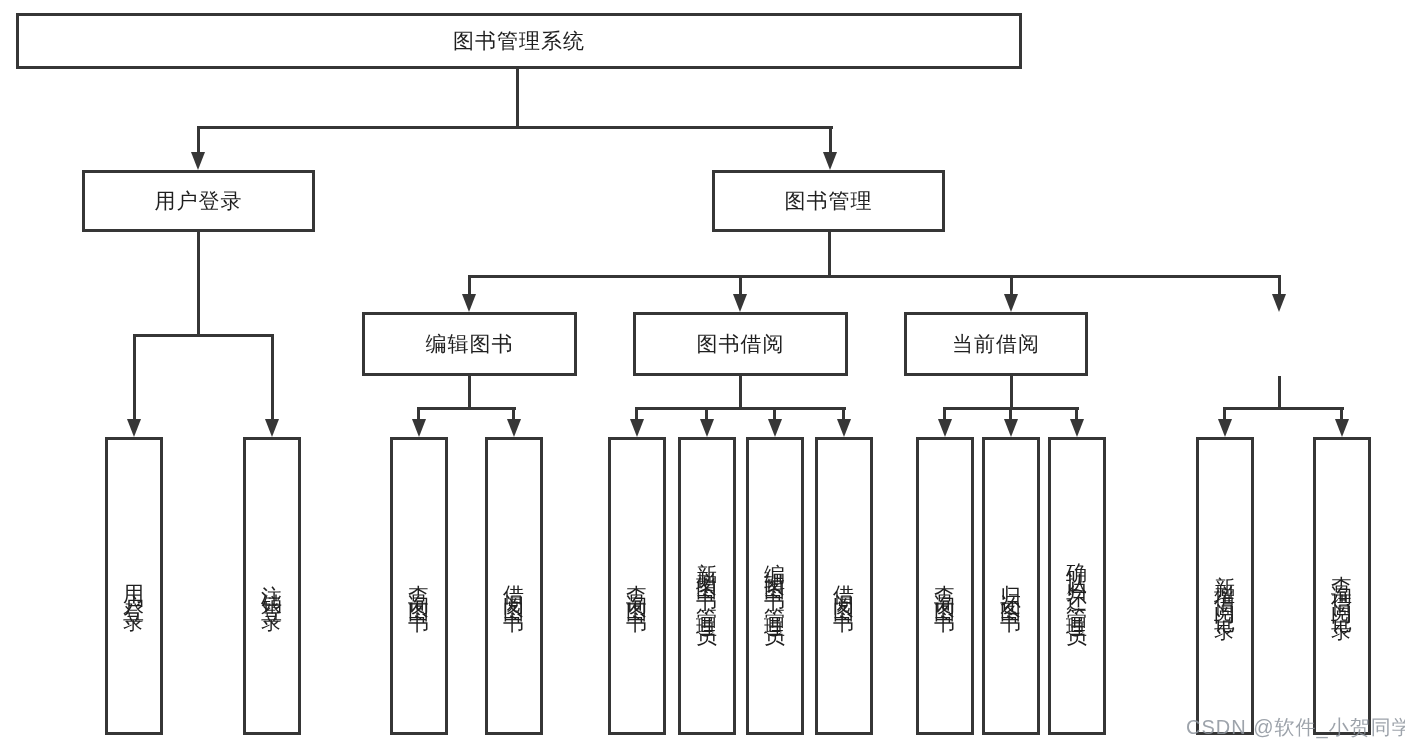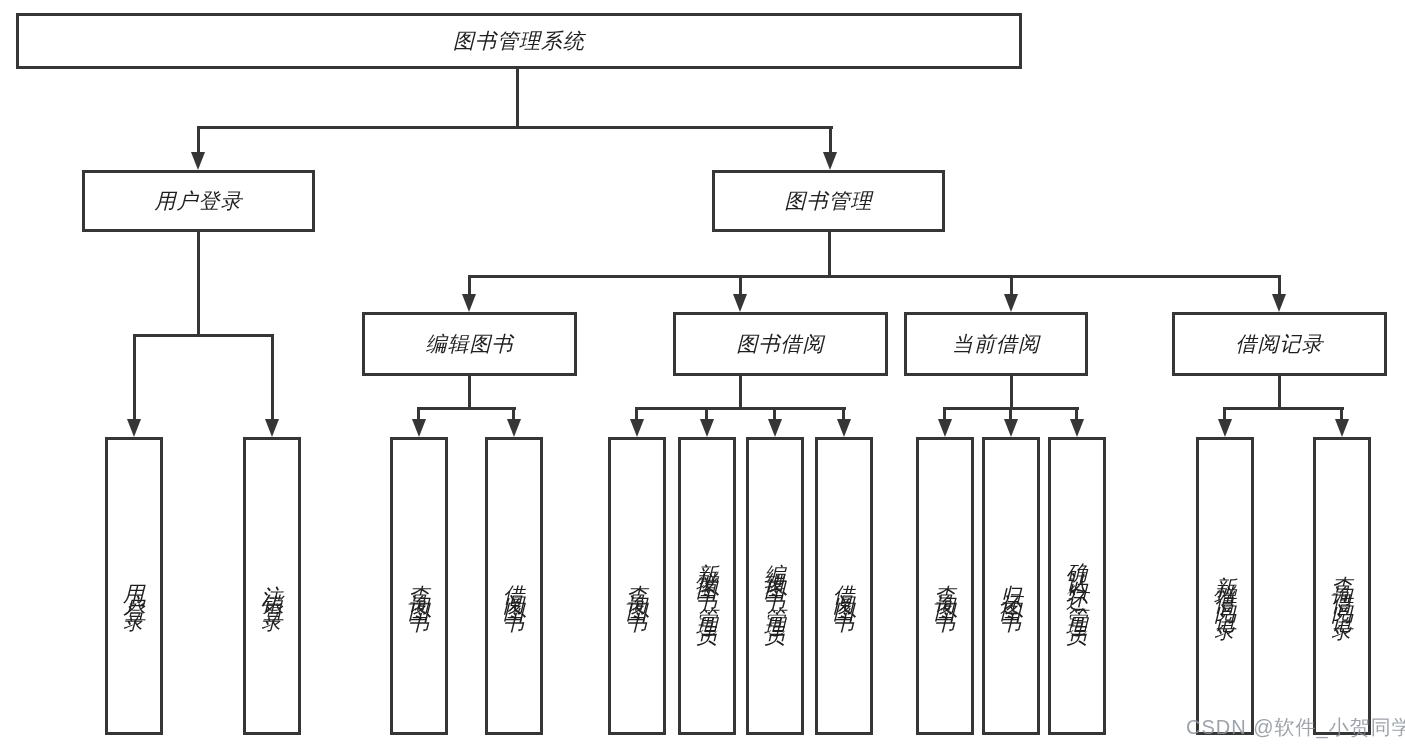--- a/index.html
+++ b/index.html
@@ -20,21 +20,20 @@
     overflow: hidden;
   }
   .node {
     position: absolute;
     border: 3px solid var(--line);
     background: var(--background);
     display: flex;
     align-items: center;
     justify-content: center;
     text-align: left;
-    font-style: italic;
   }
   .node-h { font-size: 21px; letter-spacing: 1px; }
   .leaf .vtext {
     writing-mode: vertical-rl;
     text-orientation: mixed;
     font-size: 21px;
     letter-spacing: 9px;
     line-height: 1;
   }
   .vline { position: absolute; width: 3px; background: var(--line); }
@@ -94,28 +93,25 @@
   <div class="vline" style="left:739px; top:275px; height:21px;"></div>
   <div class="arrow" style="left:733px; top:294px;"></div>
   <div class="vline" style="left:1010px; top:275px; height:21px;"></div>
   <div class="arrow" style="left:1004px; top:294px;"></div>
   <div class="vline" style="left:1278px; top:275px; height:21px;"></div>
   <div class="arrow" style="left:1272px; top:294px;"></div>
 
   <div class="node node-h" style="left:362px; top:312px; width:215px; height:64px;">
     <span>编辑图书</span>
   </div>
-  <div class="node node-h" style="left:633px; top:312px; width:215px; height:64px;margin-left:40px;">
+  <div class="node node-h" style="left:633px; top:312px; width:215px; height:64px;">
     <span>图书借阅</span>
   </div>
   <div class="node node-h" style="left:904px; top:312px; width:184px; height:64px;">
     <span>当前借阅</span>
-  </div>
-  <div class="node node-h" style="left:1172px; top:312px; width:215px; height:64px;">
-    <span>借阅记录</span>
   </div>
 
   <div class="vline" style="left:468px; top:376px; height:33px;"></div>
   <div class="hline" style="left:417px; top:407px; width:99px;"></div>
   <div class="vline" style="left:417px; top:407px; height:14px;"></div>
   <div class="arrow" style="left:412px; top:419px;"></div>
   <div class="vline" style="left:512px; top:407px; height:14px;"></div>
   <div class="arrow" style="left:507px; top:419px;"></div>
 
   <div class="vline" style="left:739px; top:376px; height:33px;"></div>

